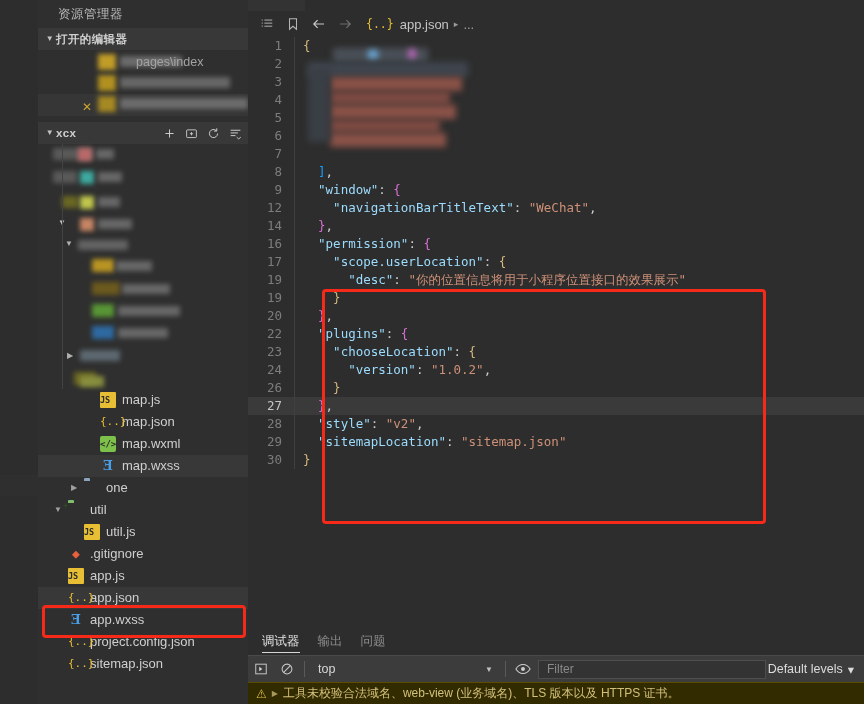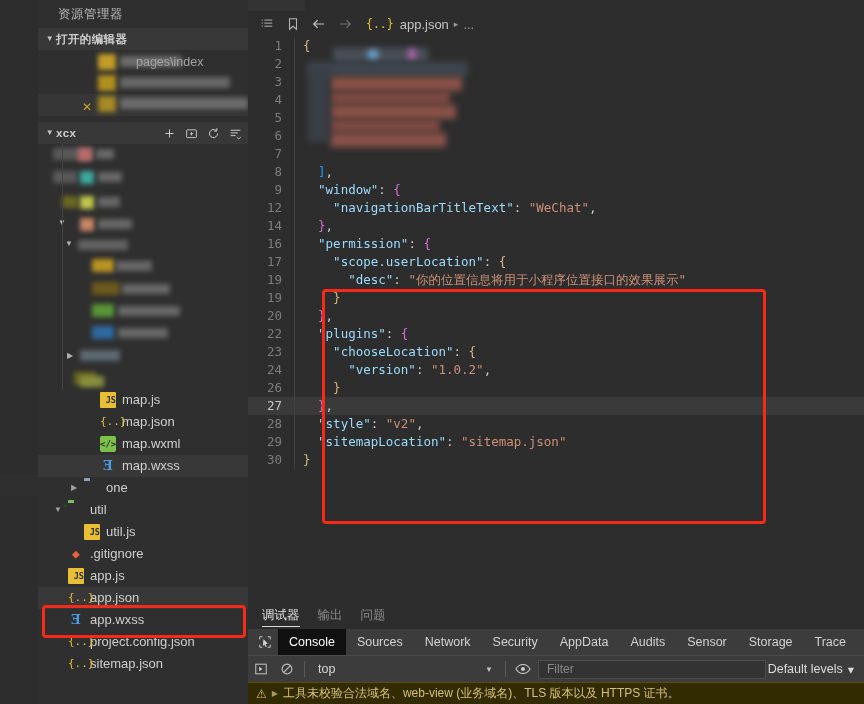--- a/index.html
+++ b/index.html
@@ -38,21 +38,21 @@
     height:22px;line-height:22px;display:flex;align-items:center;
     white-space:nowrap;font-size:13px;color:#cfcfcf;position:relative;
   }
   .trow.sel{background:#383838;}
   .ticon{width:16px;height:16px;flex:0 0 16px;margin-right:6px;position:relative;}
   .tarrow{width:12px;flex:0 0 12px;text-align:center;font-size:8px;color:#a0a0a0;}
   .glyph{font-size:11px;font-family:"DejaVu Sans Mono",monospace;line-height:16px;display:block;text-align:center;}
 
   
   .ic-js{background:#e8bf34;color:#2d2d2d;font-weight:bold;font-size:8.5px;border-radius:1px;
-         line-height:16px;text-align:right;}
+         line-height:16px;text-align:left;}
   .ic-json{color:#e8bf34;font-size:11px;line-height:16px;text-align:center;font-family:"DejaVu Sans Mono",monospace;}
   .ic-wxml{background:#7dc14a;border-radius:2px;color:#2a2a2a;font-size:9px;line-height:16px;text-align:center;font-weight:bold;}
   .ic-wxss{color:#4a9ee8;font-size:13px;line-height:16px;text-align:center;font-weight:bold;font-family:"DejaVu Serif",serif;}
   .ic-git{color:#e8603c;font-size:13px;line-height:16px;text-align:center;}
   .ic-folder{width:16px;height:12px;margin-top:2px;background:#8aa4bd;border-radius:1.5px;position:relative;}
   .ic-folder.green{background:#7fbf6b;}
   .ic-folder:before{content:"";position:absolute;left:0;top:-2.5px;width:6px;height:3px;background:inherit;border-radius:1px 1px 0 0;}
   .ic-folder.green:after{content:"+";position:absolute;right:0px;top:-2px;font-size:9px;color:#2d4a24;font-weight:bold;line-height:12px;}
 
   
@@ -410,37 +410,20 @@
 
     <div class="panel">
 
       <div class="panel-tabs">
         <span class="ptab active">调试器</span>
         <span class="ptab">输出</span>
         <span class="ptab">问题</span>
       </div>
 
       <div class="dt">
-        <div class="dt-tabs">
-          <span class="dt-cursor">
-            <svg width="14" height="14" viewBox="0 0 16 16">
-              <path d="M2 2h3M2 2v3M14 2h-3M14 2v3M2 14h3M2 14v-3M14 14h-3M14 14v-3" stroke="#c8c8c8" stroke-width="1.1"></path>
-              <path d="M6.2 4.6l5 5.3-2.6.3 1.3 2.8-1.3.6-1.3-2.8-1.8 1.8z" fill="#d6d6d6"></path>
-            </svg>
-          </span>
-          <span class="dt-tab active">Console</span>
-          <span class="dt-tab">Sources</span>
-          <span class="dt-tab">Network</span>
-          <span class="dt-tab">Security</span>
-          <span class="dt-tab">AppData</span>
-          <span class="dt-tab">Audits</span>
-          <span class="dt-tab">Sensor</span>
-          <span class="dt-tab">Storage</span>
-          <span class="dt-tab">Trace</span>
-        </div>
 
         <div class="dt-toolbar">
           <span class="tb-btn">
             <svg width="14" height="14" viewBox="0 0 16 16">
                 <rect x="2" y="2.5" width="12" height="11" stroke="#c8c8c8" stroke-width="1.1" fill="none"></rect>
                 <path d="M6 5.5l3.5 2.5L6 10.5z" fill="#d6d6d6"></path>
               </svg>
           </span>
           <span class="tb-btn">
             <svg width="14" height="14" viewBox="0 0 16 16">

